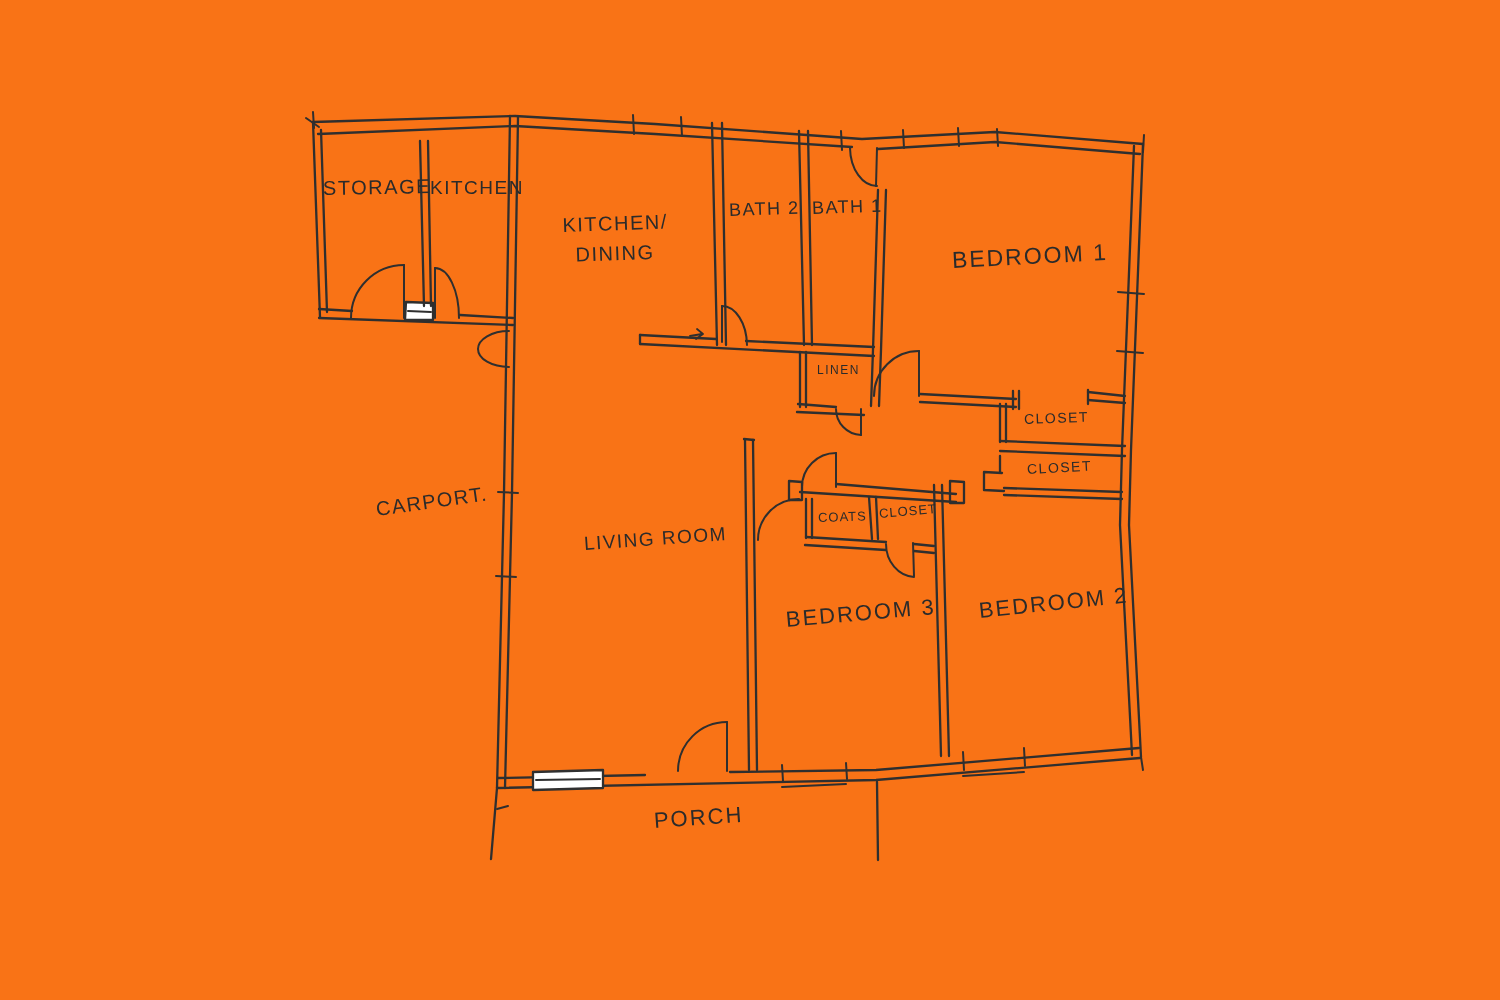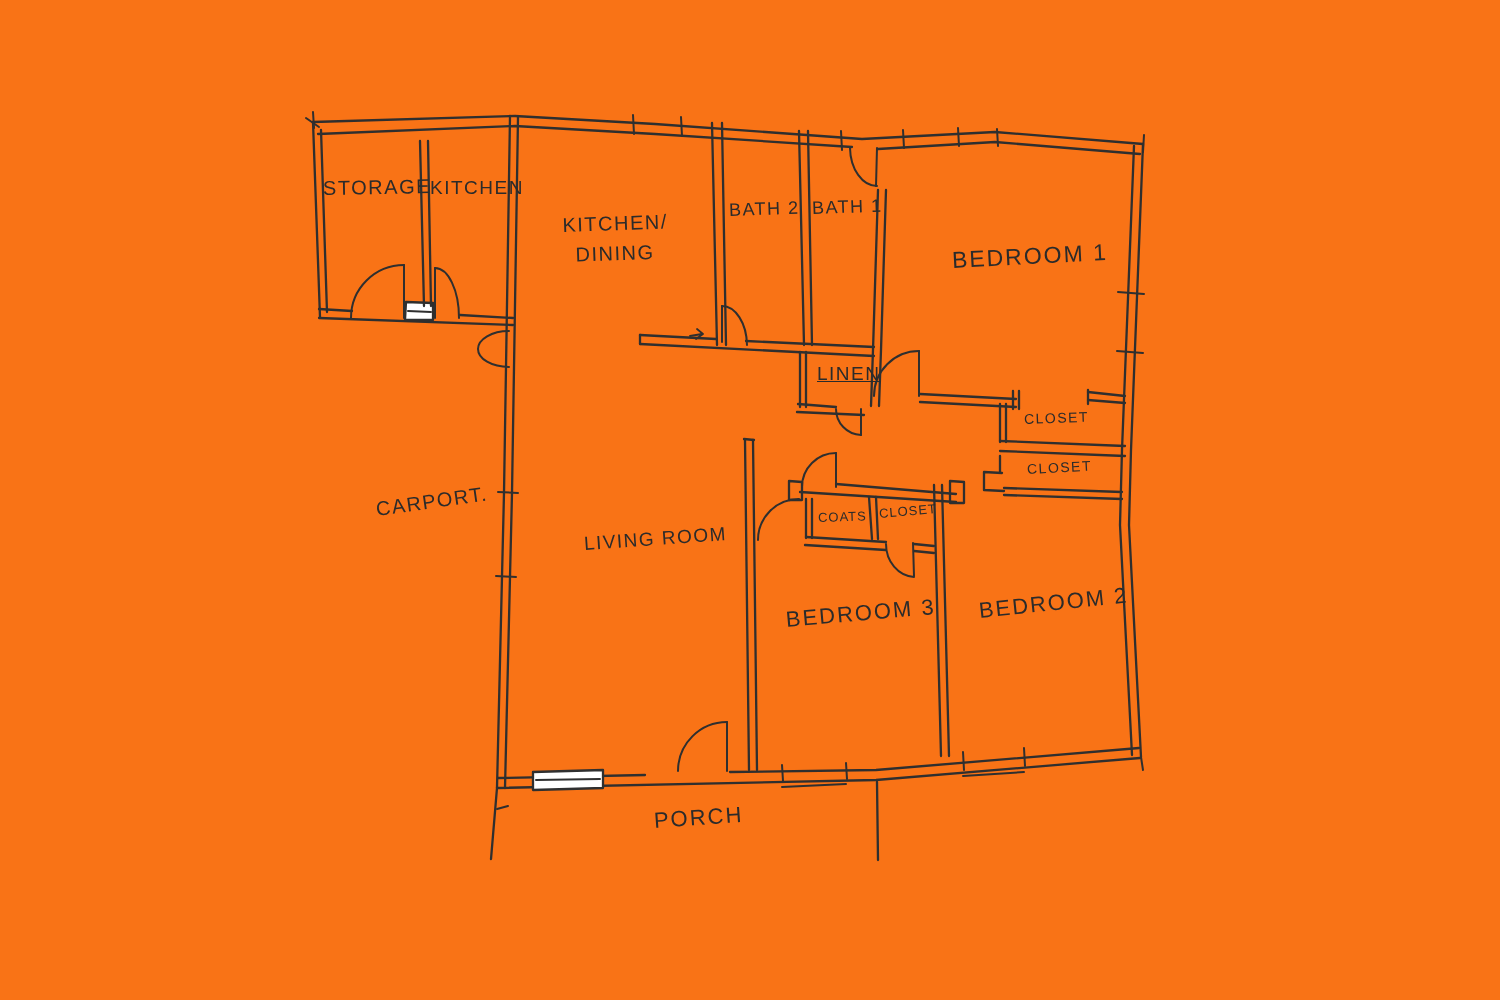--- a/index.html
+++ b/index.html
@@ -20,21 +20,21 @@
     font-weight: 400;
     transform-origin: left center;
   }
   .lbl-storage  { left: 323px; top: 177px; font-size: 20px; transform: rotate(-1deg); }
   .lbl-utility  { left: 430px; top: 177px; font-size: 19px; }
   .lbl-kitchen  { left: 563px; top: 214px; font-size: 20px; transform: rotate(-2deg); }
   .lbl-kitchen .line2 { display: block; margin-left: 12px; margin-top: 7px; }
   .lbl-bath2    { left: 729px; top: 200px; font-size: 18px; transform: rotate(-2deg); }
   .lbl-bath1    { left: 812px; top: 198px; font-size: 18px; transform: rotate(-2deg); }
   .lbl-bedroom1 { left: 952px; top: 247px; font-size: 23px; transform: rotate(-3deg); letter-spacing: 2px; }
-  .lbl-linen    { left: 817px; top: 363px; font-size: 19px; text-decoration: underline; }
+  .lbl-linen    { left: 817px; top: 363px; font-size: 12px; }
   .lbl-closet-top    { left: 1024px; top: 411px; font-size: 14px; transform: rotate(-2deg); }
   .lbl-closet-bottom { left: 1027px; top: 461px; font-size: 14px; transform: rotate(-3deg); }
   .lbl-carport  { left: 376px; top: 498px; font-size: 20px; transform: rotate(-8deg); }
   .lbl-living   { left: 584px; top: 533px; font-size: 19px; transform: rotate(-4deg); }
   .lbl-coats    { left: 818px; top: 510px; font-size: 13px; transform: rotate(-2deg); letter-spacing: 1px; }
   .lbl-closet-hall { left: 879px; top: 506px; font-size: 13px; transform: rotate(-5deg); letter-spacing: 1px; }
   .lbl-bedroom3 { left: 786px; top: 607px; font-size: 22px; transform: rotate(-5deg); letter-spacing: 2px; }
   .lbl-bedroom2 { left: 979px; top: 598px; font-size: 22px; transform: rotate(-6deg); letter-spacing: 2px; }
   .lbl-porch    { left: 654px; top: 808px; font-size: 22px; transform: rotate(-4deg); letter-spacing: 2px; }
 </style>

